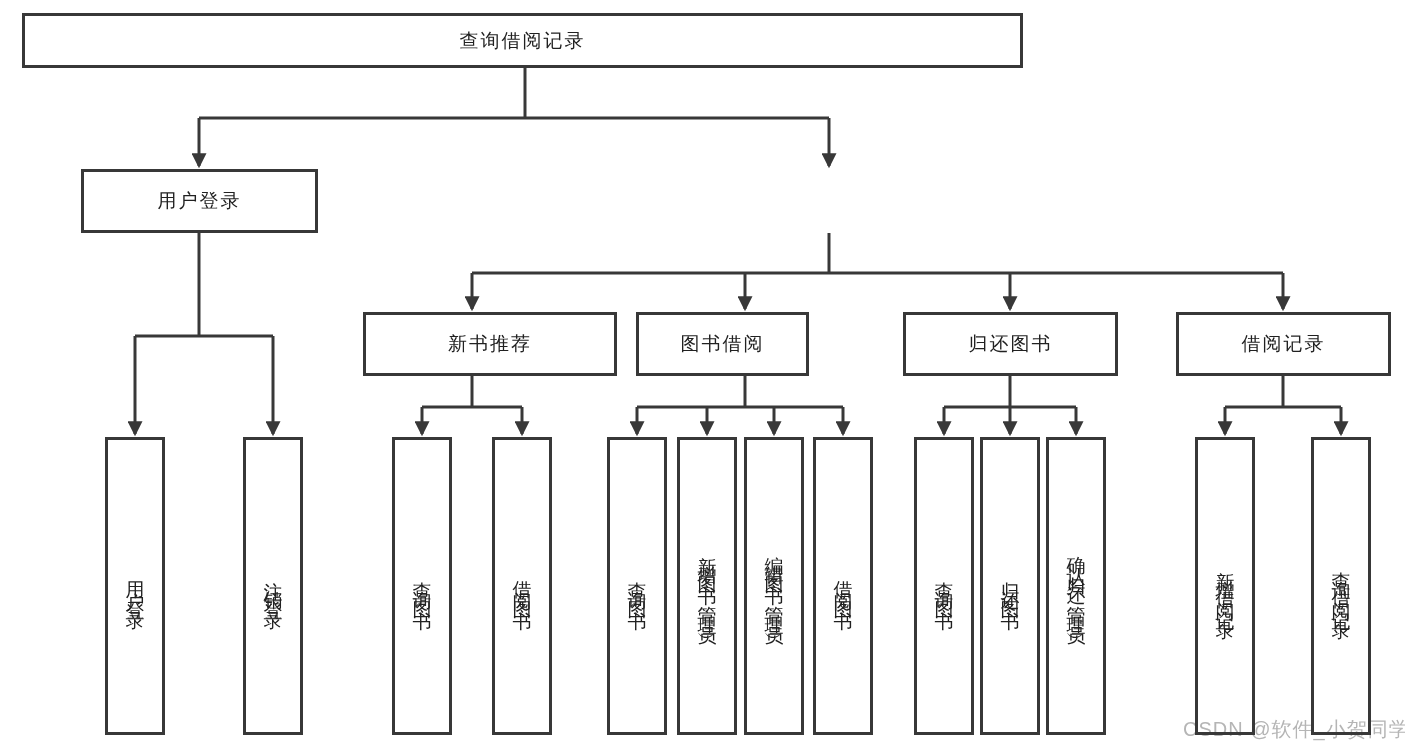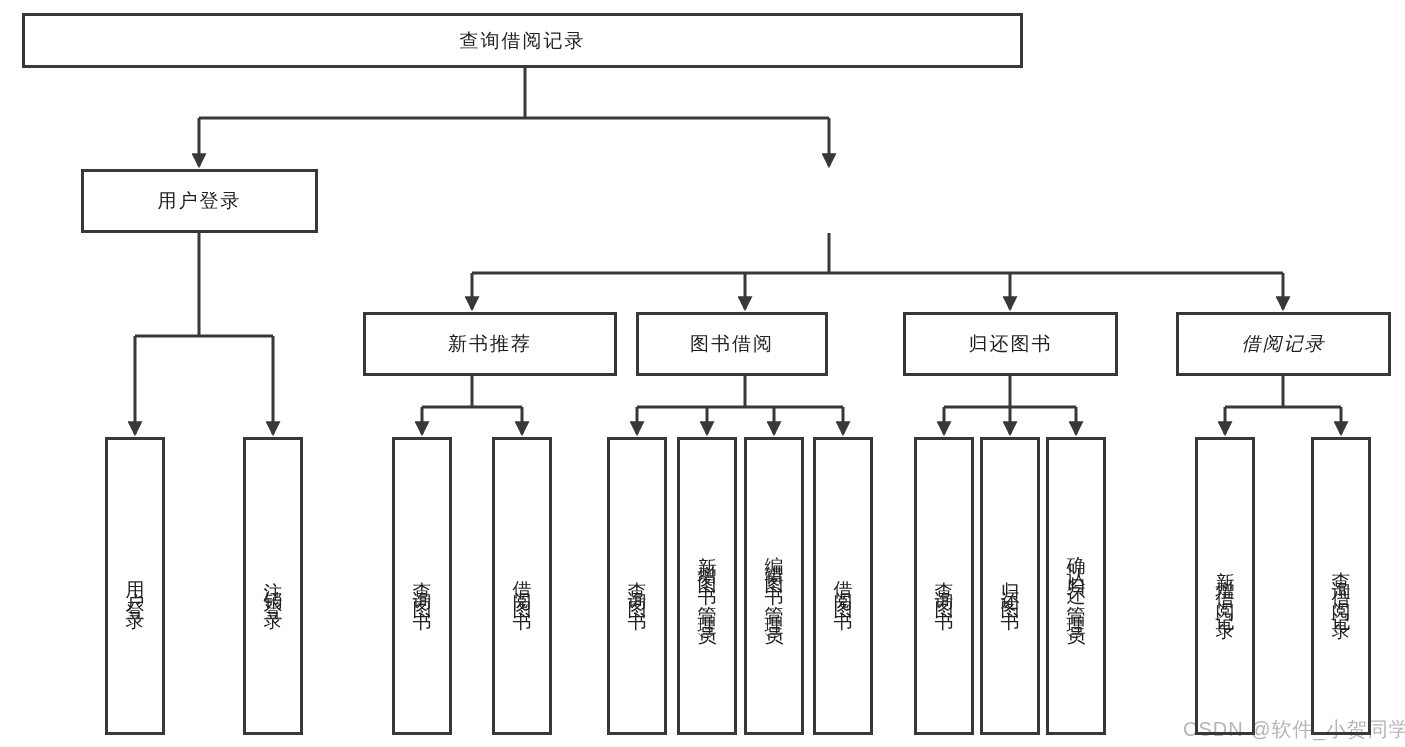--- a/index.html
+++ b/index.html
@@ -39,23 +39,23 @@
     line-height: 54px;
     width: 60px;
     height: 298px;
     top: 437px;
   }
   
   .n-root { left: 22px;  top: 13px;  width: 1001px; height: 55px; }
   .n-l2a  { left: 81px;  top: 169px; width: 237px;  height: 64px; }
   .n-l2b  { left: 712px; top: 169px; width: 235px;  height: 64px; }
   .n-l3a  { left: 363px; top: 312px; width: 254px;  height: 64px; }
-  .n-l3b  { left: 636px; top: 312px; width: 192px;  height: 64px; }
+  .n-l3b  { left: 636px; top: 312px; width: 173px;  height: 64px; }
   .n-l3c  { left: 903px; top: 312px; width: 215px;  height: 64px; }
-  .n-l3d  { left: 1176px;top: 312px; width: 215px;  height: 64px; font-style: italic; }
+  .n-l3d  { left: 1176px;top: 312px; width: 215px;  height: 64px; }
   .n-g1b1 { left: 105px; }
   .n-g1b2 { left: 243px; }
   .n-g2b1 { left: 392px; }
   .n-g2b2 { left: 492px; }
   .n-g3b1 { left: 607px; }
   .n-g3b2 { left: 677px; }
   .n-g3b3 { left: 744px; }
   .n-g3b4 { left: 813px; }
   .n-g4b1 { left: 914px; }
   .n-g4b2 { left: 980px; }

